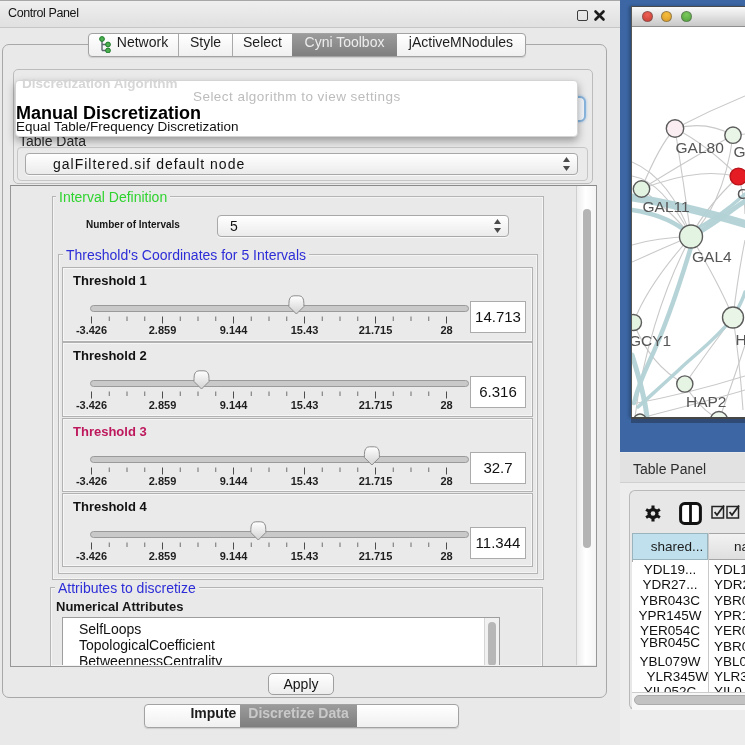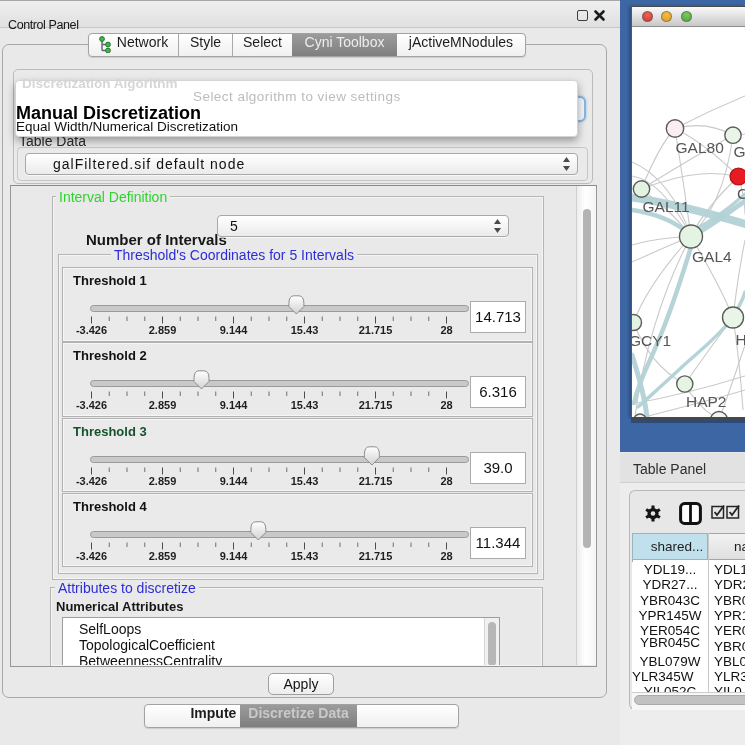--- a/index.html
+++ b/index.html
@@ -19,21 +19,21 @@
        box-shadow:inset 0 0 0 1px #f6f6f6;box-sizing:border-box;}
   .gbox{position:absolute;border:1px solid #b5b5b5;box-shadow:inset 0 0 0 1px #f4f4f4;box-sizing:border-box;}
   .gtitle{position:absolute;background:#e9e9e9;padding:0 3px;font-size:14px;line-height:14px;white-space:nowrap;}
   .vfield{position:absolute;width:54px;height:30px;background:#fff;border:1px solid #ababab;
        font-size:15px;color:#111;text-align:center;line-height:30px;}
 </style></head>
 <body>
 
 <div class="abs" style="left:0;top:0;width:620px;height:745px;background:#e9e9e9;"></div>
 <div class="abs" style="left:0;top:0;width:620px;height:28px;background:linear-gradient(#efefef,#e0e0e0);border-top:1px solid #a7a7a7;border-bottom:1px solid #c6c6c6;box-sizing:border-box;"></div>
-<div class="abs" style="left:8px;top:6px;font-size:12.5px;letter-spacing:-0.4px;color:#151515;margin-top:12px;">Control Panel</div>
+<div class="abs" style="left:8px;top:6px;font-size:12.5px;letter-spacing:-0.4px;color:#151515;">Control Panel</div>
 <div class="abs" style="left:577px;top:10px;width:9px;height:9px;border:1.6px solid #3c3c3c;border-radius:2px;"></div>
 <svg class="abs" style="left:593px;top:9px;" width="13" height="13" viewBox="0 0 13 13">
 <path d="M2.5 2.5 L10.5 10.5 M10.5 2.5 L2.5 10.5" stroke="#1b1b1b" stroke-width="2.6" stroke-linecap="round"></path>
   </svg>
 <div class="abs" style="left:2px;top:44px;width:605px;height:654px;border:1px solid #a8a8a8;border-radius:7px;background:#e9e9e9;box-sizing:border-box;"></div>
 <div class="seg" style="left:88px;top:33px;width:436px;">
 <div class="cell" style="left:0;width:89px;border-radius:4px 0 0 4px;"><svg width="12" height="18" viewBox="0 0 12 18" style="margin-right:6px;margin-top:1px;">
         <path d="M3 6 L3 15.5 M3 9.5 L8 9.5 M3 15.5 L8 15.5" stroke="#5a6570" stroke-width="1.4" fill="none"></path>
         <circle cx="3" cy="4" r="2.4" fill="#4caf50" stroke="#1e7c2c" stroke-width="1"></circle>
         <circle cx="9" cy="9.5" r="2.4" fill="#4caf50" stroke="#1e7c2c" stroke-width="1"></circle>
@@ -45,45 +45,45 @@
 <div class="cell" style="left:144px;width:59px;">Select</div>
 <div class="cell sel" style="left:203px;width:105px;">Cyni Toolbox</div>
 <div class="cell" style="left:308px;width:128px;border-radius:0 4px 4px 0;">jActiveMNodules</div>
 </div>
 <div class="abs" style="left:13px;top:69px;width:580px;height:115px;border:1px solid #bcbcbc;border-radius:5px;background:#eaeaea;box-sizing:border-box;"></div>
 <div class="abs" style="left:560px;top:96px;width:26px;height:26px;border:2px solid #88b5de;border-radius:6px;background:#f3f7fb;box-shadow:0 0 3px #9cc1e4;box-sizing:border-box;"></div>
 <div class="abs" style="left:15px;top:80px;width:563px;height:57px;background:#fff;border:1px solid #d4d4d4;border-radius:4px;box-shadow:0 4px 9px rgba(0,0,0,.35);box-sizing:border-box;z-index:5;"></div>
 <div class="abs" style="left:22px;top:76px;font-size:13.5px;font-weight:bold;color:#d6d6d6;z-index:6;">Discretization Algorithm</div>
 <div class="abs" style="left:193px;top:89px;font-size:13.5px;letter-spacing:0.45px;color:#bcbcbc;z-index:6;">Select algorithm to view settings</div>
 <div class="abs" style="left:16px;top:103px;font-size:18px;font-weight:bold;color:#000;z-index:6;">Manual Discretization</div>
-<div class="abs" style="left:16px;top:118.5px;font-size:13.5px;color:#101010;z-index:6;">Equal Width/Numerical Discretization</div>
+<div class="abs" style="left:16px;top:118.5px;font-size:13.5px;color:#101010;z-index:6;">Equal Table/Frequency Discretization</div>
 <div class="abs" style="left:19px;top:133px;font-size:14px;color:#2a2a2a;z-index:2;">Table Data</div>
 <div class="abs" style="left:17px;top:147px;width:571px;height:34px;border:1px solid #c6c6c6;border-radius:4px;box-sizing:border-box;"></div>
 <div class="combo" style="left:25px;top:153px;width:553px;">
 <div class="txt" style="left:27px;letter-spacing:1px;">galFiltered.sif default node</div>
 <svg width="9" height="14" viewBox="0 0 9 14">
       <path d="M4.5 0 L8 5 L1 5 Z" fill="#4a4a4a"></path>
       <path d="M4.5 14 L8 9 L1 9 Z" fill="#4a4a4a"></path>
     </svg>
 </div>
 <div class="abs" style="left:10px;top:185px;width:587px;height:482px;border:1px solid #979797;border-top-color:#8a8a8a;background:#e9e9e9;box-sizing:border-box;"></div>
 <div class="abs" style="left:576px;top:186px;width:20px;height:479px;background:linear-gradient(to right,#ededed,#ffffff 45%,#f4f4f4);border-left:1px solid #cfcfcf;box-sizing:border-box;"></div>
 <div class="abs" style="left:583px;top:209px;width:8px;height:339px;background:#b4b4b4;border-radius:4px;"></div>
 <div class="gbox" style="left:52px;top:196px;width:492px;height:384px;"></div>
 <div class="gtitle" style="left:56px;top:190px;color:#2fd32f;">Interval Definition</div>
-<div class="abs" style="left:86px;top:219px;font-size:15px;font-weight:bold;color:#161616;margin-top:12px;">Number of Intervals</div>
+<div class="abs" style="left:86px;top:219px;font-size:10px;font-weight:bold;color:#161616;">Number of Intervals</div>
 <div class="combo" style="left:217px;top:215px;width:292px;">
 <div class="txt">5</div>
 <svg width="9" height="14" viewBox="0 0 9 14">
       <path d="M4.5 0 L8 5 L1 5 Z" fill="#4a4a4a"></path>
       <path d="M4.5 14 L8 9 L1 9 Z" fill="#4a4a4a"></path>
     </svg>
 </div>
 <div class="gbox" style="left:58px;top:254px;width:480px;height:320px;"></div>
-<div class="gtitle" style="left:63px;top:248px;color:#2d2dd8;margin-left:48px;">Threshold's Coordinates for 5 Intervals</div>
+<div class="gtitle" style="left:63px;top:248px;color:#2d2dd8;">Threshold's Coordinates for 5 Intervals</div>
 <div class="tpanel" style="left:62px;top:267px;width:471px;height:74.5px;">
     <div class="abs" style="left:10px;top:5px;font-size:13px;font-weight:bold;color:#111;">Threshold 1</div>
     <svg class="abs" style="left:0;top:27px;" width="470" height="70" viewBox="0 0 470 70">
 <defs>
         <linearGradient id="thg" x1="0" y1="0" x2="0" y2="1">
 <stop offset="0" stop-color="#ffffff"></stop>
           <stop offset="1" stop-color="#d2d2d2"></stop>
         </linearGradient>
       </defs>
 <rect x="27.5" y="10.5" width="378" height="6" rx="3" fill="#c9c9c9" stroke="#9a9a9a" stroke-width="1"></rect>
@@ -153,21 +153,21 @@
       <text x="99.50" y="38.5" text-anchor="middle" font-size="11" font-weight="bold" fill="#1e1e1e">2.859</text>
       <text x="170.50" y="38.5" text-anchor="middle" font-size="11" font-weight="bold" fill="#1e1e1e">9.144</text>
       <text x="241.50" y="38.5" text-anchor="middle" font-size="11" font-weight="bold" fill="#1e1e1e">15.43</text>
       <text x="312.50" y="38.5" text-anchor="middle" font-size="11" font-weight="bold" fill="#1e1e1e">21.715</text>
       <text x="383.50" y="38.5" text-anchor="middle" font-size="11" font-weight="bold" fill="#1e1e1e">28</text>
 <path d="M 131.0 8.5 Q 131.0 0.8 136.0 0.8 L 141.0 0.8 Q 146.0 0.8 146.0 8.5 L 146.0 11.5 L 138.5 19 L 131.0 11.5 Z" fill="url(#thg)" stroke="#8d8d8d" stroke-width="1"></path>
 </svg>
     <div class="vfield" style="left:407px;top:33px;">6.316</div>
   </div>
 <div class="tpanel" style="left:62px;top:417.5px;width:471px;height:74.5px;">
-    <div class="abs" style="left:10px;top:5px;font-size:13px;font-weight:bold;color:#14532d;">Threshold 3</div>
+    <div class="abs" style="left:10px;top:5px;font-size:13px;font-weight:bold;color:#be185d;">Threshold 3</div>
     <svg class="abs" style="left:0;top:27px;" width="470" height="70" viewBox="0 0 470 70">
 <defs>
         <linearGradient id="thg" x1="0" y1="0" x2="0" y2="1">
 <stop offset="0" stop-color="#ffffff"></stop>
           <stop offset="1" stop-color="#d2d2d2"></stop>
         </linearGradient>
       </defs>
 <rect x="27.5" y="10.5" width="378" height="6" rx="3" fill="#c9c9c9" stroke="#9a9a9a" stroke-width="1"></rect>
 <line x1="28.50" y1="21.5" x2="28.50" y2="28.5" stroke="#4d4d4d" stroke-width="1"></line>
       <line x1="46.25" y1="21.5" x2="46.25" y2="26" stroke="#6f6f6f" stroke-width="1"></line>
@@ -191,21 +191,21 @@
       <line x1="365.75" y1="21.5" x2="365.75" y2="26" stroke="#6f6f6f" stroke-width="1"></line>
       <line x1="383.50" y1="21.5" x2="383.50" y2="28.5" stroke="#4d4d4d" stroke-width="1"></line>
 <text x="28.50" y="38.5" text-anchor="middle" font-size="11" font-weight="bold" fill="#1e1e1e">-3.426</text>
       <text x="99.50" y="38.5" text-anchor="middle" font-size="11" font-weight="bold" fill="#1e1e1e">2.859</text>
       <text x="170.50" y="38.5" text-anchor="middle" font-size="11" font-weight="bold" fill="#1e1e1e">9.144</text>
       <text x="241.50" y="38.5" text-anchor="middle" font-size="11" font-weight="bold" fill="#1e1e1e">15.43</text>
       <text x="312.50" y="38.5" text-anchor="middle" font-size="11" font-weight="bold" fill="#1e1e1e">21.715</text>
       <text x="383.50" y="38.5" text-anchor="middle" font-size="11" font-weight="bold" fill="#1e1e1e">28</text>
 <path d="M 301.4 8.5 Q 301.4 0.8 306.4 0.8 L 311.4 0.8 Q 316.4 0.8 316.4 8.5 L 316.4 11.5 L 308.9 19 L 301.4 11.5 Z" fill="url(#thg)" stroke="#8d8d8d" stroke-width="1"></path>
 </svg>
-    <div class="vfield" style="left:407px;top:33px;">39.0</div>
+    <div class="vfield" style="left:407px;top:33px;">32.7</div>
   </div>
 <div class="tpanel" style="left:62px;top:492.7px;width:471px;height:74.5px;">
     <div class="abs" style="left:10px;top:5px;font-size:13px;font-weight:bold;color:#111;">Threshold 4</div>
     <svg class="abs" style="left:0;top:27px;" width="470" height="70" viewBox="0 0 470 70">
 <defs>
         <linearGradient id="thg" x1="0" y1="0" x2="0" y2="1">
 <stop offset="0" stop-color="#ffffff"></stop>
           <stop offset="1" stop-color="#d2d2d2"></stop>
         </linearGradient>
       </defs>
@@ -368,18 +368,18 @@
     <div class="abs" style="left:0;top:30.6px;width:76px;text-align:center;font-size:13.5px;color:#111;">YBR043C</div>
     <div class="abs" style="left:82px;top:30.6px;font-size:13.5px;color:#111;white-space:nowrap;">YBR0</div>
     <div class="abs" style="left:0;top:45.9px;width:76px;text-align:center;font-size:13.5px;color:#111;">YPR145W</div>
     <div class="abs" style="left:82px;top:45.9px;font-size:13.5px;color:#111;white-space:nowrap;">YPR1</div>
     <div class="abs" style="left:0;top:61.2px;width:76px;text-align:center;font-size:13.5px;color:#111;">YER054C</div>
     <div class="abs" style="left:82px;top:61.2px;font-size:13.5px;color:#111;white-space:nowrap;">YER0</div>
     <div class="abs" style="left:0;top:73px;width:76px;text-align:center;font-size:13.5px;color:#111;">YBR045C</div>
     <div class="abs" style="left:82px;top:76.5px;font-size:13.5px;color:#111;white-space:nowrap;">YBR0</div>
     <div class="abs" style="left:0;top:91.8px;width:76px;text-align:center;font-size:13.5px;color:#111;">YBL079W</div>
     <div class="abs" style="left:82px;top:91.8px;font-size:13.5px;color:#111;white-space:nowrap;">YBL0</div>
-    <div class="abs" style="left:0;top:107.1px;width:76px;text-align:left;font-size:13.5px;color:#111;">YLR345W</div>
+    <div class="abs" style="left:0;top:107.1px;width:76px;text-align:right;font-size:13.5px;color:#111;">YLR345W</div>
     <div class="abs" style="left:82px;top:107.1px;font-size:13.5px;color:#111;white-space:nowrap;">YLR3</div>
     <div class="abs" style="left:0;top:122.4px;width:76px;text-align:center;font-size:13.5px;color:#111;">YIL052C</div>
     <div class="abs" style="left:82px;top:122.4px;font-size:13.5px;color:#111;white-space:nowrap;">YIL0</div>
   </div>
 <div class="abs" style="left:632px;top:692px;width:113px;height:18px;background:#f7f7f7;border-top:1px solid #ccc;box-sizing:border-box;"></div>
 <div class="abs" style="left:634px;top:694.5px;width:115px;height:10px;background:#c2c2c2;border:1px solid #ababab;border-radius:5px;box-sizing:border-box;"></div>
 </body></html>

